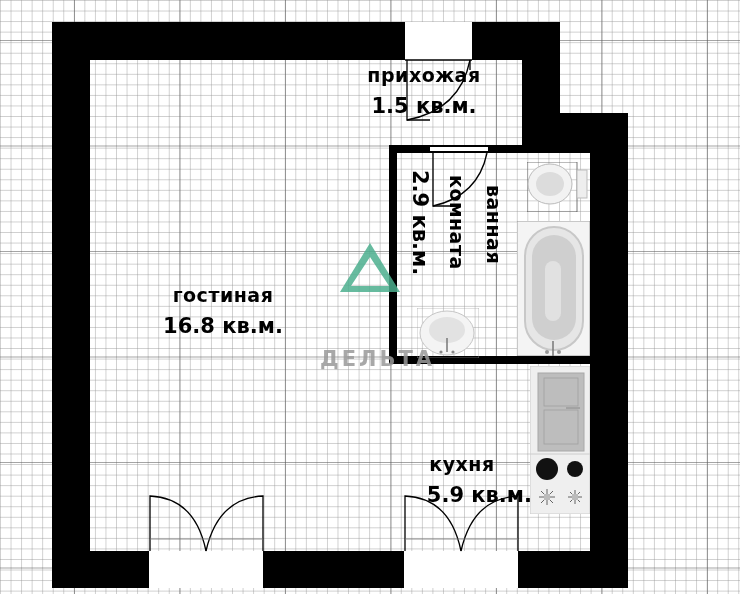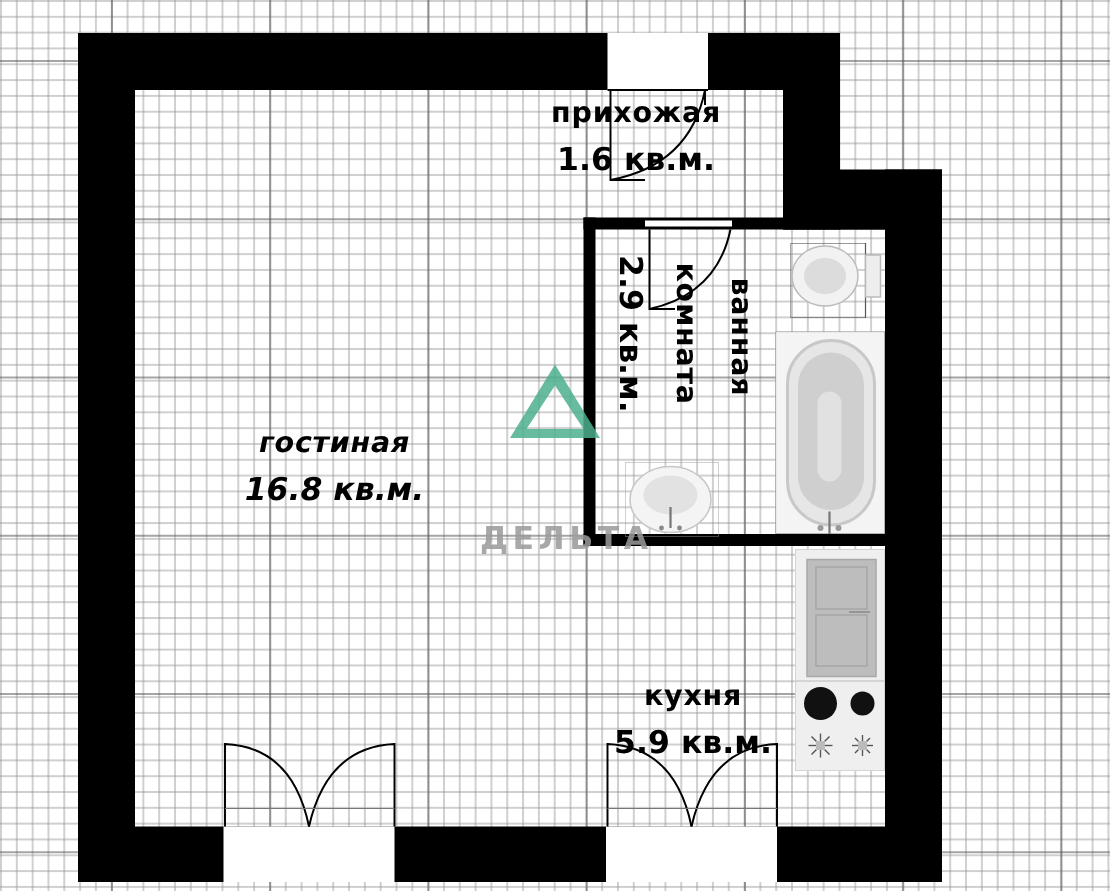--- a/index.html
+++ b/index.html
@@ -122,31 +122,31 @@
     <rect x="42" y="40" width="6" height="6" fill="#bbb"></rect>
   </svg>
 
   <svg class="abs" style="left:338px;top:240px;" width="64" height="56" viewBox="0 0 64 56">
     <path d="M32 3 L62 52 L2 52 Z M32 17 L51 46 L13 46 Z" fill-rule="evenodd" fill="#4caf8e" opacity="0.85"></path>
   </svg>
   <div class="watermark" style="left:320px;top:310px;">
     <div>ДЕЛЬТА</div>
   </div>
 
-  <div class="label" style="left:148px;top:284px;width:150px;font-style:italic;">
+  <div class="label" style="left:148px;top:284px;width:150px;">
     <div class="room-name">гостиная</div>
     <div class="room-area" style="margin-top:8px;">16.8 кв.м.</div>
   </div>
 
   <div class="label" style="left:344px;top:52px;width:160px;margin-top:12px;">
     <div class="room-name">прихожая</div>
-    <div class="room-area" style="margin-top:8px;">1.6 кв.м.</div>
+    <div class="room-area" style="margin-top:8px;">1.5 кв.м.</div>
   </div>
 
   <div class="label rot room-name" style="left:505px;top:185px;">ванная</div>
   <div class="label rot room-name" style="left:468px;top:175px;">комната</div>
   <div class="label rot room-area" style="left:432px;top:170px;">2.9 кв.м.</div>
 
   <div class="label" style="left:392px;top:417px;width:140px;margin-top:36px;">
     <div class="room-name">кухня</div>
-    <div class="room-area" style="margin-top:8px;">5.9 кв.м.</div>
+    <div class="room-area" style="margin-top:8px;text-align:right;">5.9 кв.м.</div>
   </div>
 </div>
 
 </body></html>

